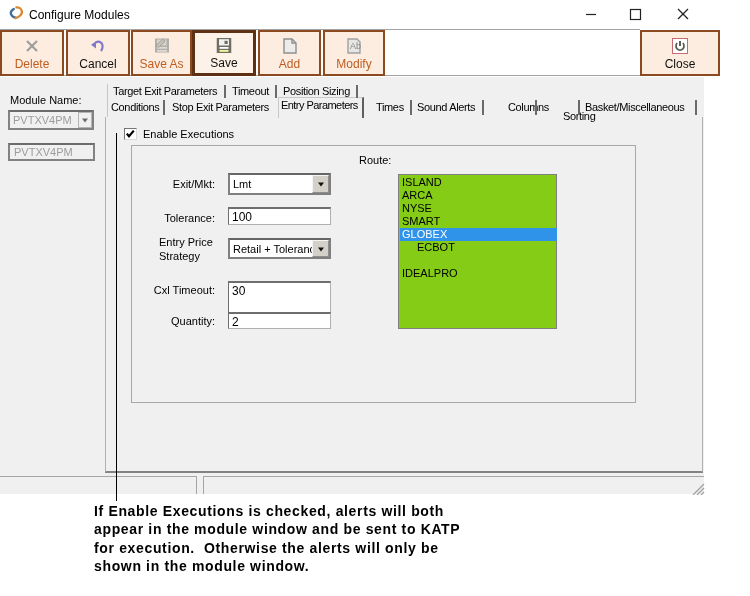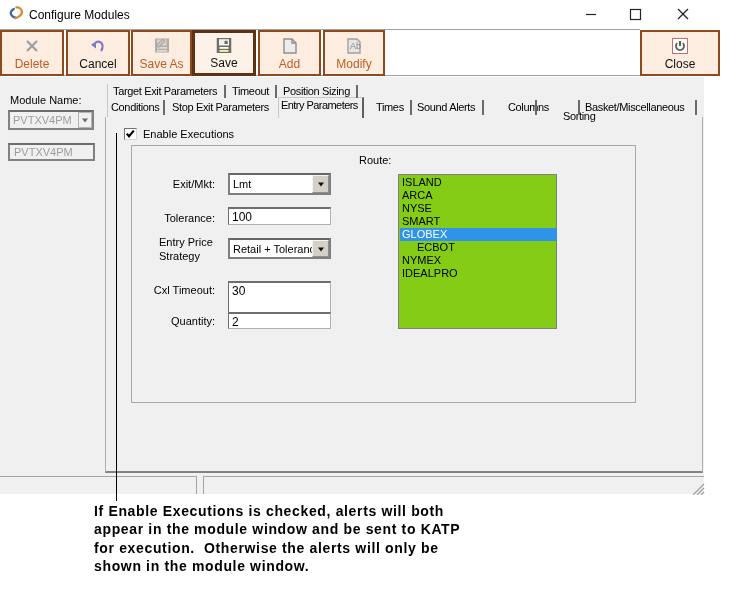--- a/index.html
+++ b/index.html
@@ -200,21 +200,20 @@
   </div>
 
 <div class="abs" id="routelabel">Route:</div>
 <div class="abs" id="listbox">
   <div class="li" style="top:1px;">ISLAND</div>
   <div class="li" style="top:14px;">ARCA</div>
   <div class="li" style="top:40px;">SMART</div>
   <div class="li" style="top:27px;">NYSE</div>
   <div class="li sel" style="top:53px;">GLOBEX</div>
   <div class="li" style="top:66px;padding-left:17px;">ECBOT</div>
-  <div class="li" style="top:79px;">NYMEX</div>
   <div class="li" style="top:92px;">IDEALPRO</div>
 </div>
 
 <div class="abs" id="modlabel">Module Name:</div>
 <div class="abs" id="modcombo">
   <div class="txt">PVTXV4PM</div>
   <div class="btn">
       <div class="arrow gray"></div>
     </div>
 </div>

